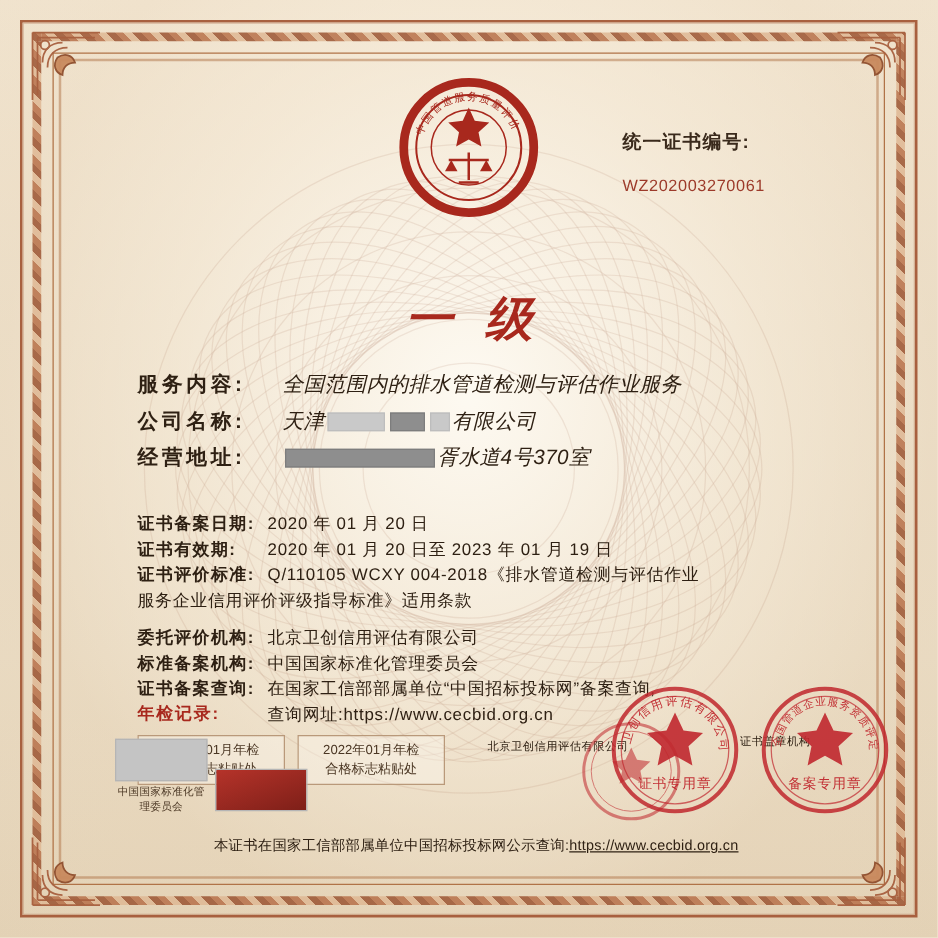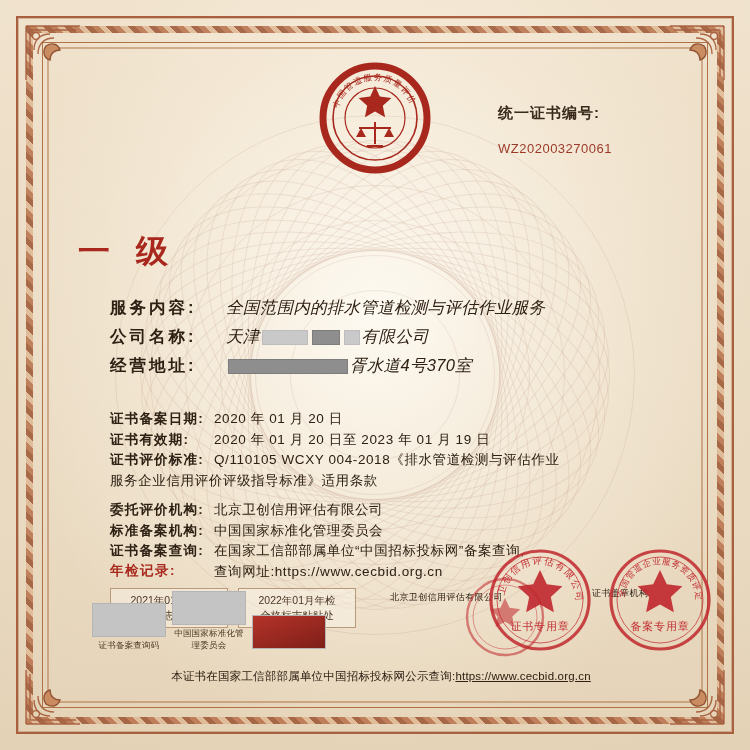--- a/index.html
+++ b/index.html
@@ -83,27 +83,28 @@
     text-align:center;
     font-family:"Liberation Sans", sans-serif;
     font-weight:bold;
     font-size:28.5px;
     letter-spacing:0.5px;
     color:#2e2013;
     text-shadow:0 1px 0 rgba(255,255,255,0.6);
   }
   .grade {
     position:absolute; left:0; right:0; top:178px;
-    text-align:left;
+    text-align:center;
     font-family:"Liberation Sans", sans-serif;
     font-weight:bold;
-    font-size:32px;
+    font-size:38px;
     color:#a8281d;
     letter-spacing:26px;
     text-indent:26px;
+    font-style:italic;
   }
 
   .body-block { position:absolute; left:58px; right:8px; top:245px; }
 
   .row { display:flex; align-items:flex-start; margin-bottom:7px; }
   .row .k {
     font-family:"Liberation Sans", sans-serif;
     font-weight:bold; font-size:16.5px; color:#2e2013;
     white-space:nowrap; letter-spacing:3px; width:116px; flex:0 0 116px;
   }
@@ -385,24 +386,20 @@
           <div>合格标志粘贴处</div>
         </div>
       </div>
     </div>
 
     <div class="bottom">
 
       <div class="logo-group">
         <div class="logo-item">
           <div class="logo-img"></div>
-          <div class="logo-cap">证书备案查询码</div>
-        </div>
-        <div class="logo-item">
-          <div class="logo-img"></div>
           <div class="logo-cap">中国国家标准化管理委员会</div>
         </div>
         <div class="logo-item">
           <div class="logo-img red"></div>
           <div class="logo-cap"></div>
         </div>
       </div>
 
       <div class="seal-cap c1">北京卫创信用评估有限公司</div>
       <div class="seal-cap c2">证书盖章机构</div>

